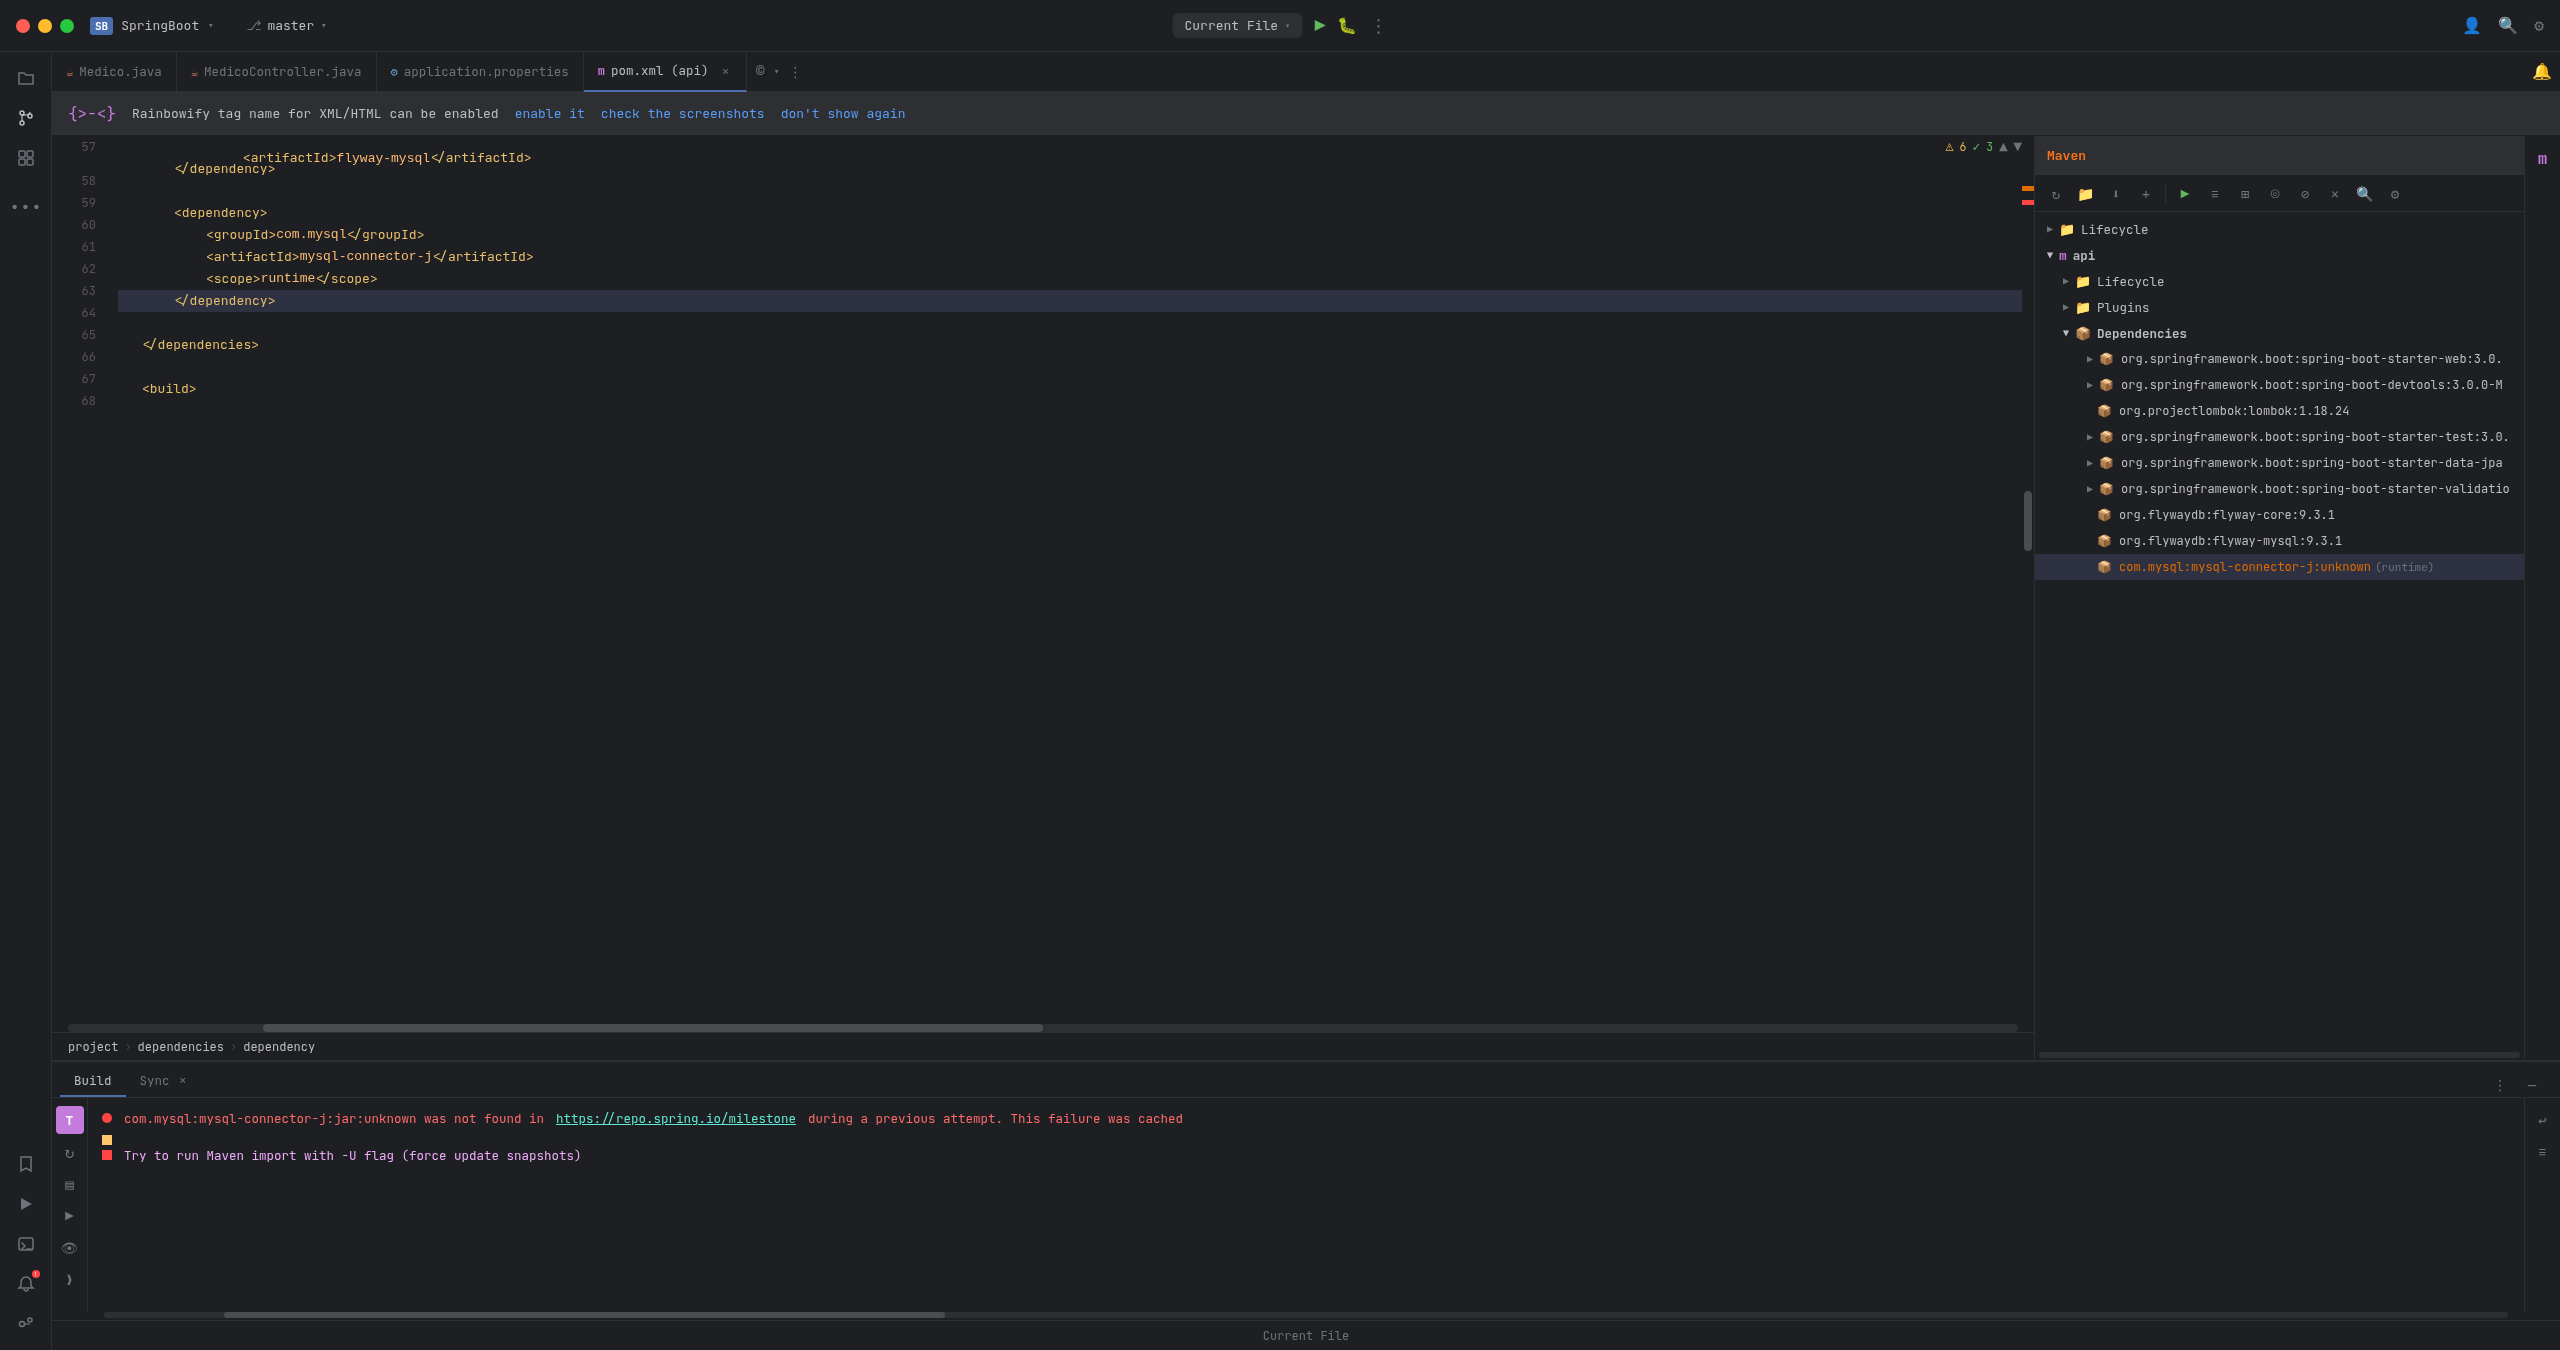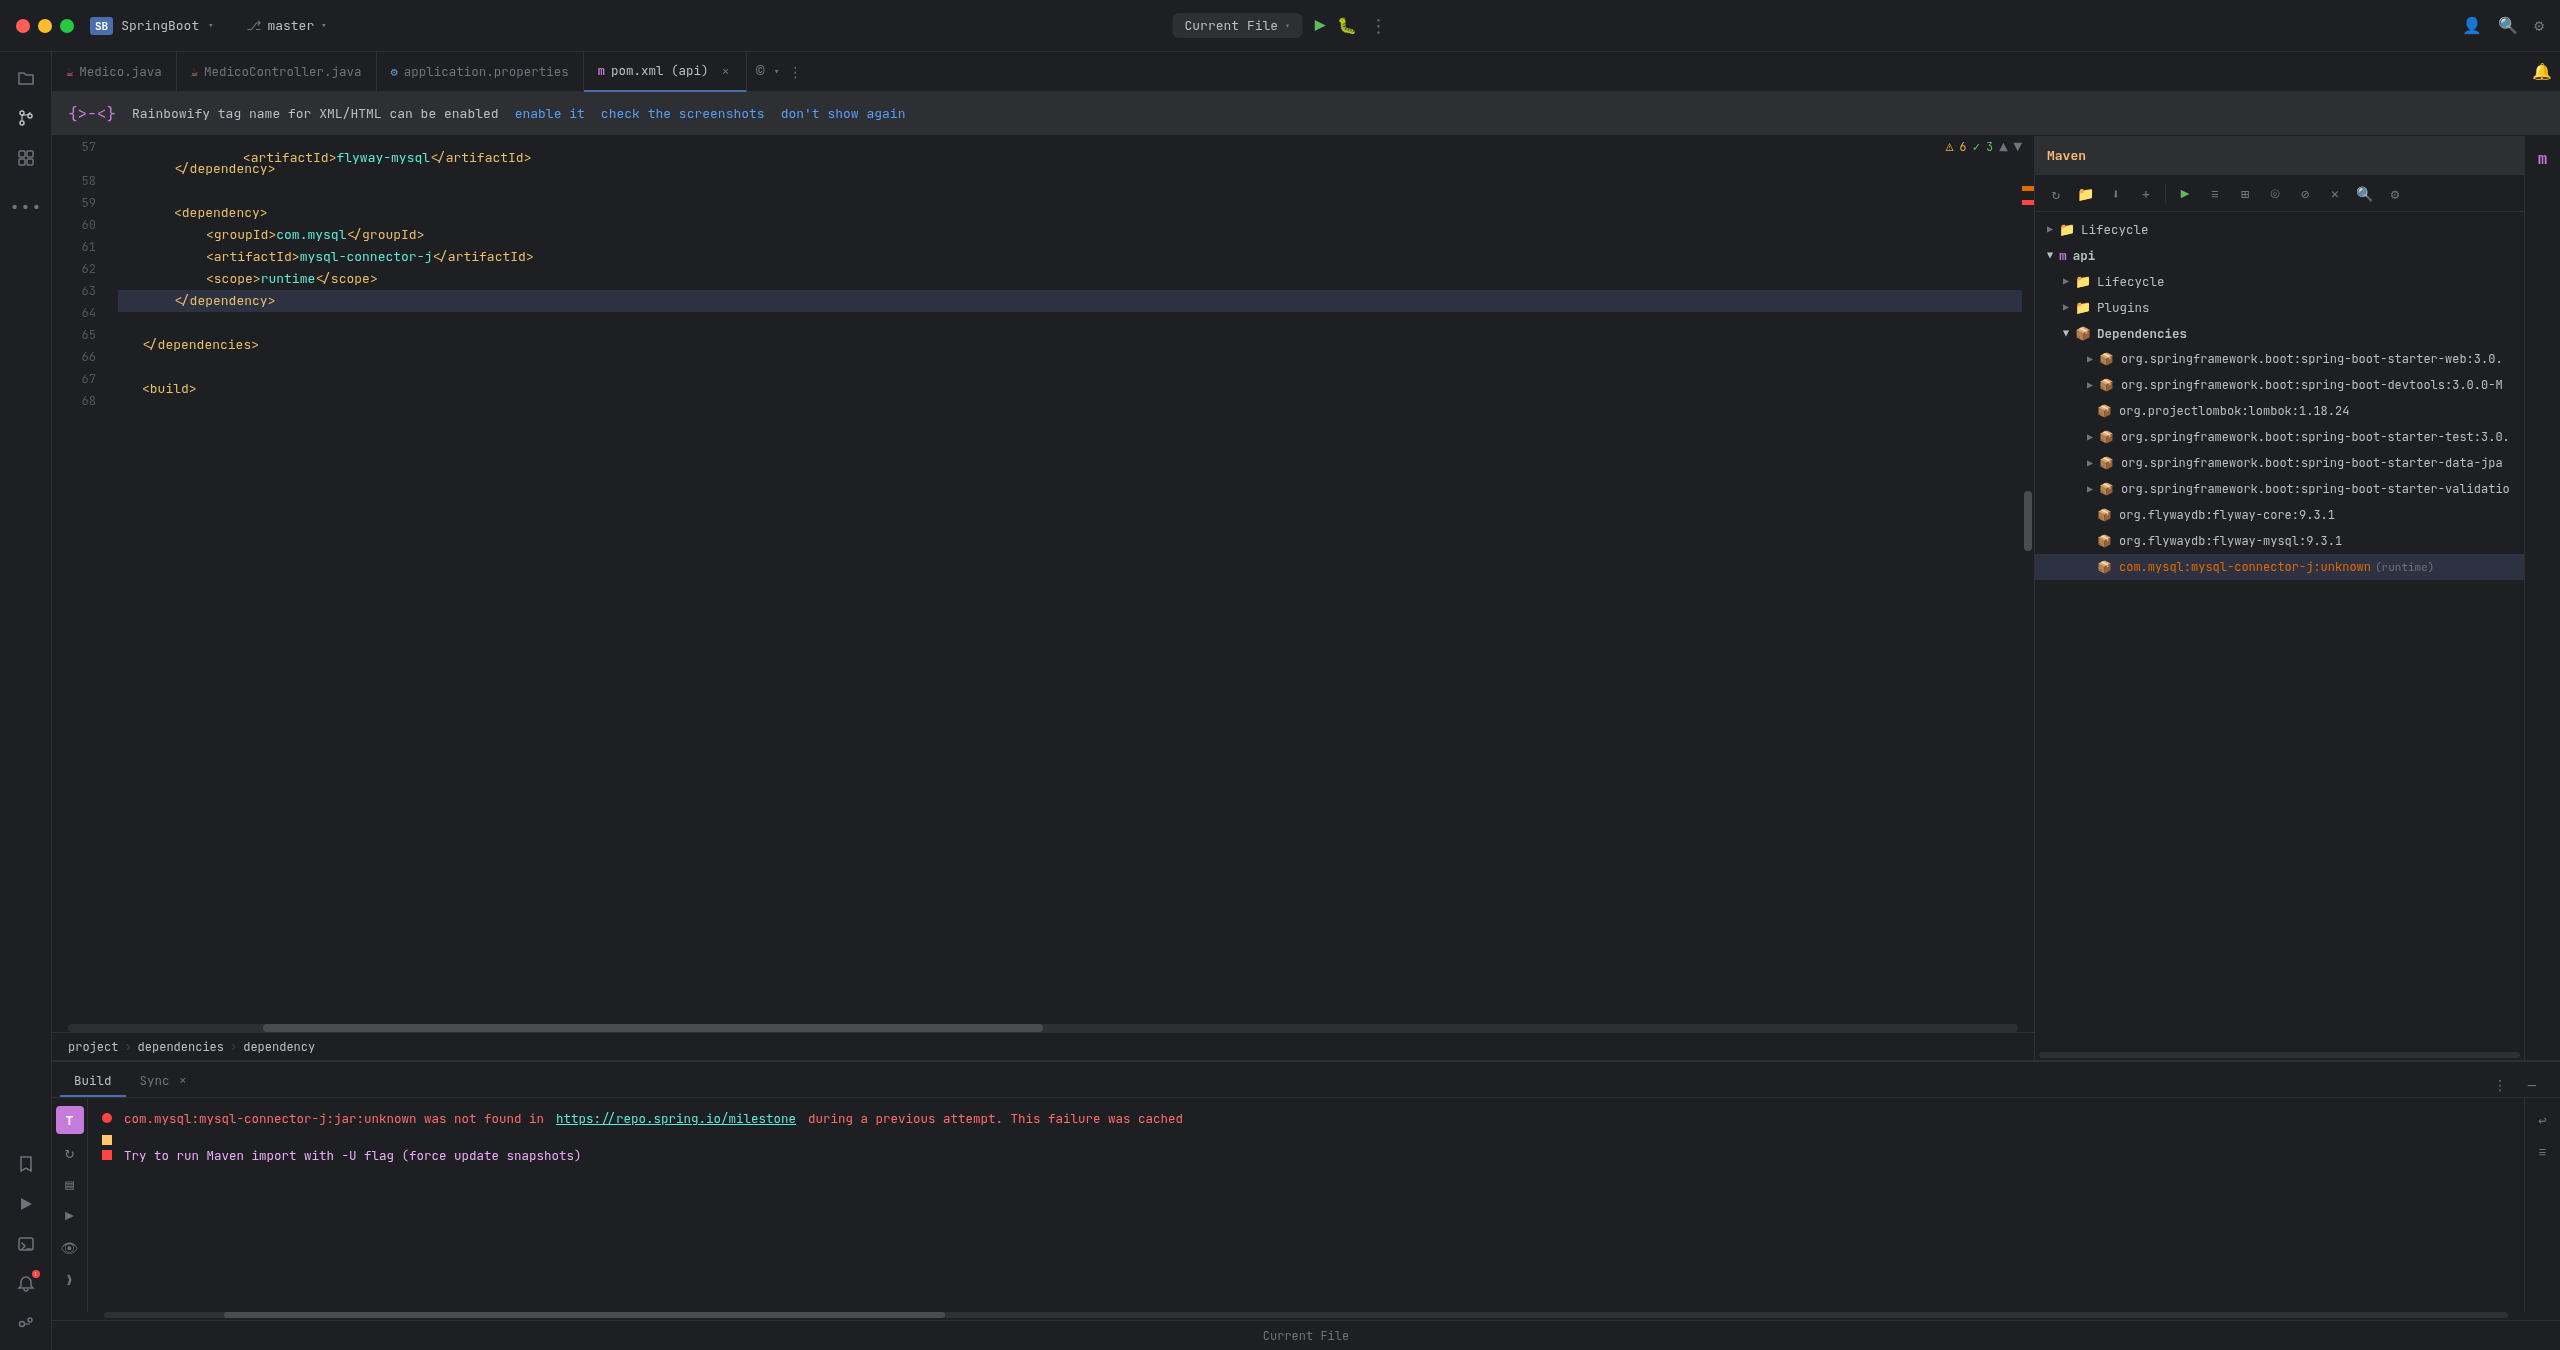--- a/index.html
+++ b/index.html
@@ -215,21 +215,21 @@
       background: #1e1f22;
       overflow: hidden;
       position: relative;
       display: flex;
       flex-direction: column;
     }
 
     
     .xml-bracket { color: #e8bf6a; }
     .xml-tag { color: #e8bf6a; }
-    .xml-text { color: #5eead4; }
+    .xml-text { color: #fdba74; font-family: Liberation Mono, monospace; }
 
     
     .breadcrumb-bar {
       height: 28px;
       background: #1e1f22;
       border-top: 1px solid #2d2f33;
       display: flex;
       align-items: center;
       padding: 0 16px;
       font-size: 12px;
@@ -248,21 +248,21 @@
       flex-direction: column;
     }
     .maven-header {
       height: 40px;
       background: #2d2f33;
       display: flex;
       align-items: center;
       padding: 0 12px;
       font-size: 13px;
       font-weight: 600;
-      color: #fdba74;
+      color: #f97316;
       border-bottom: 1px solid #1e1f22;
     }
     .maven-toolbar {
       height: 36px;
       background: #1e1f22;
       display: flex;
       align-items: center;
       padding: 0 8px;
       gap: 4px;
       border-bottom: 1px solid #2d2f33;

